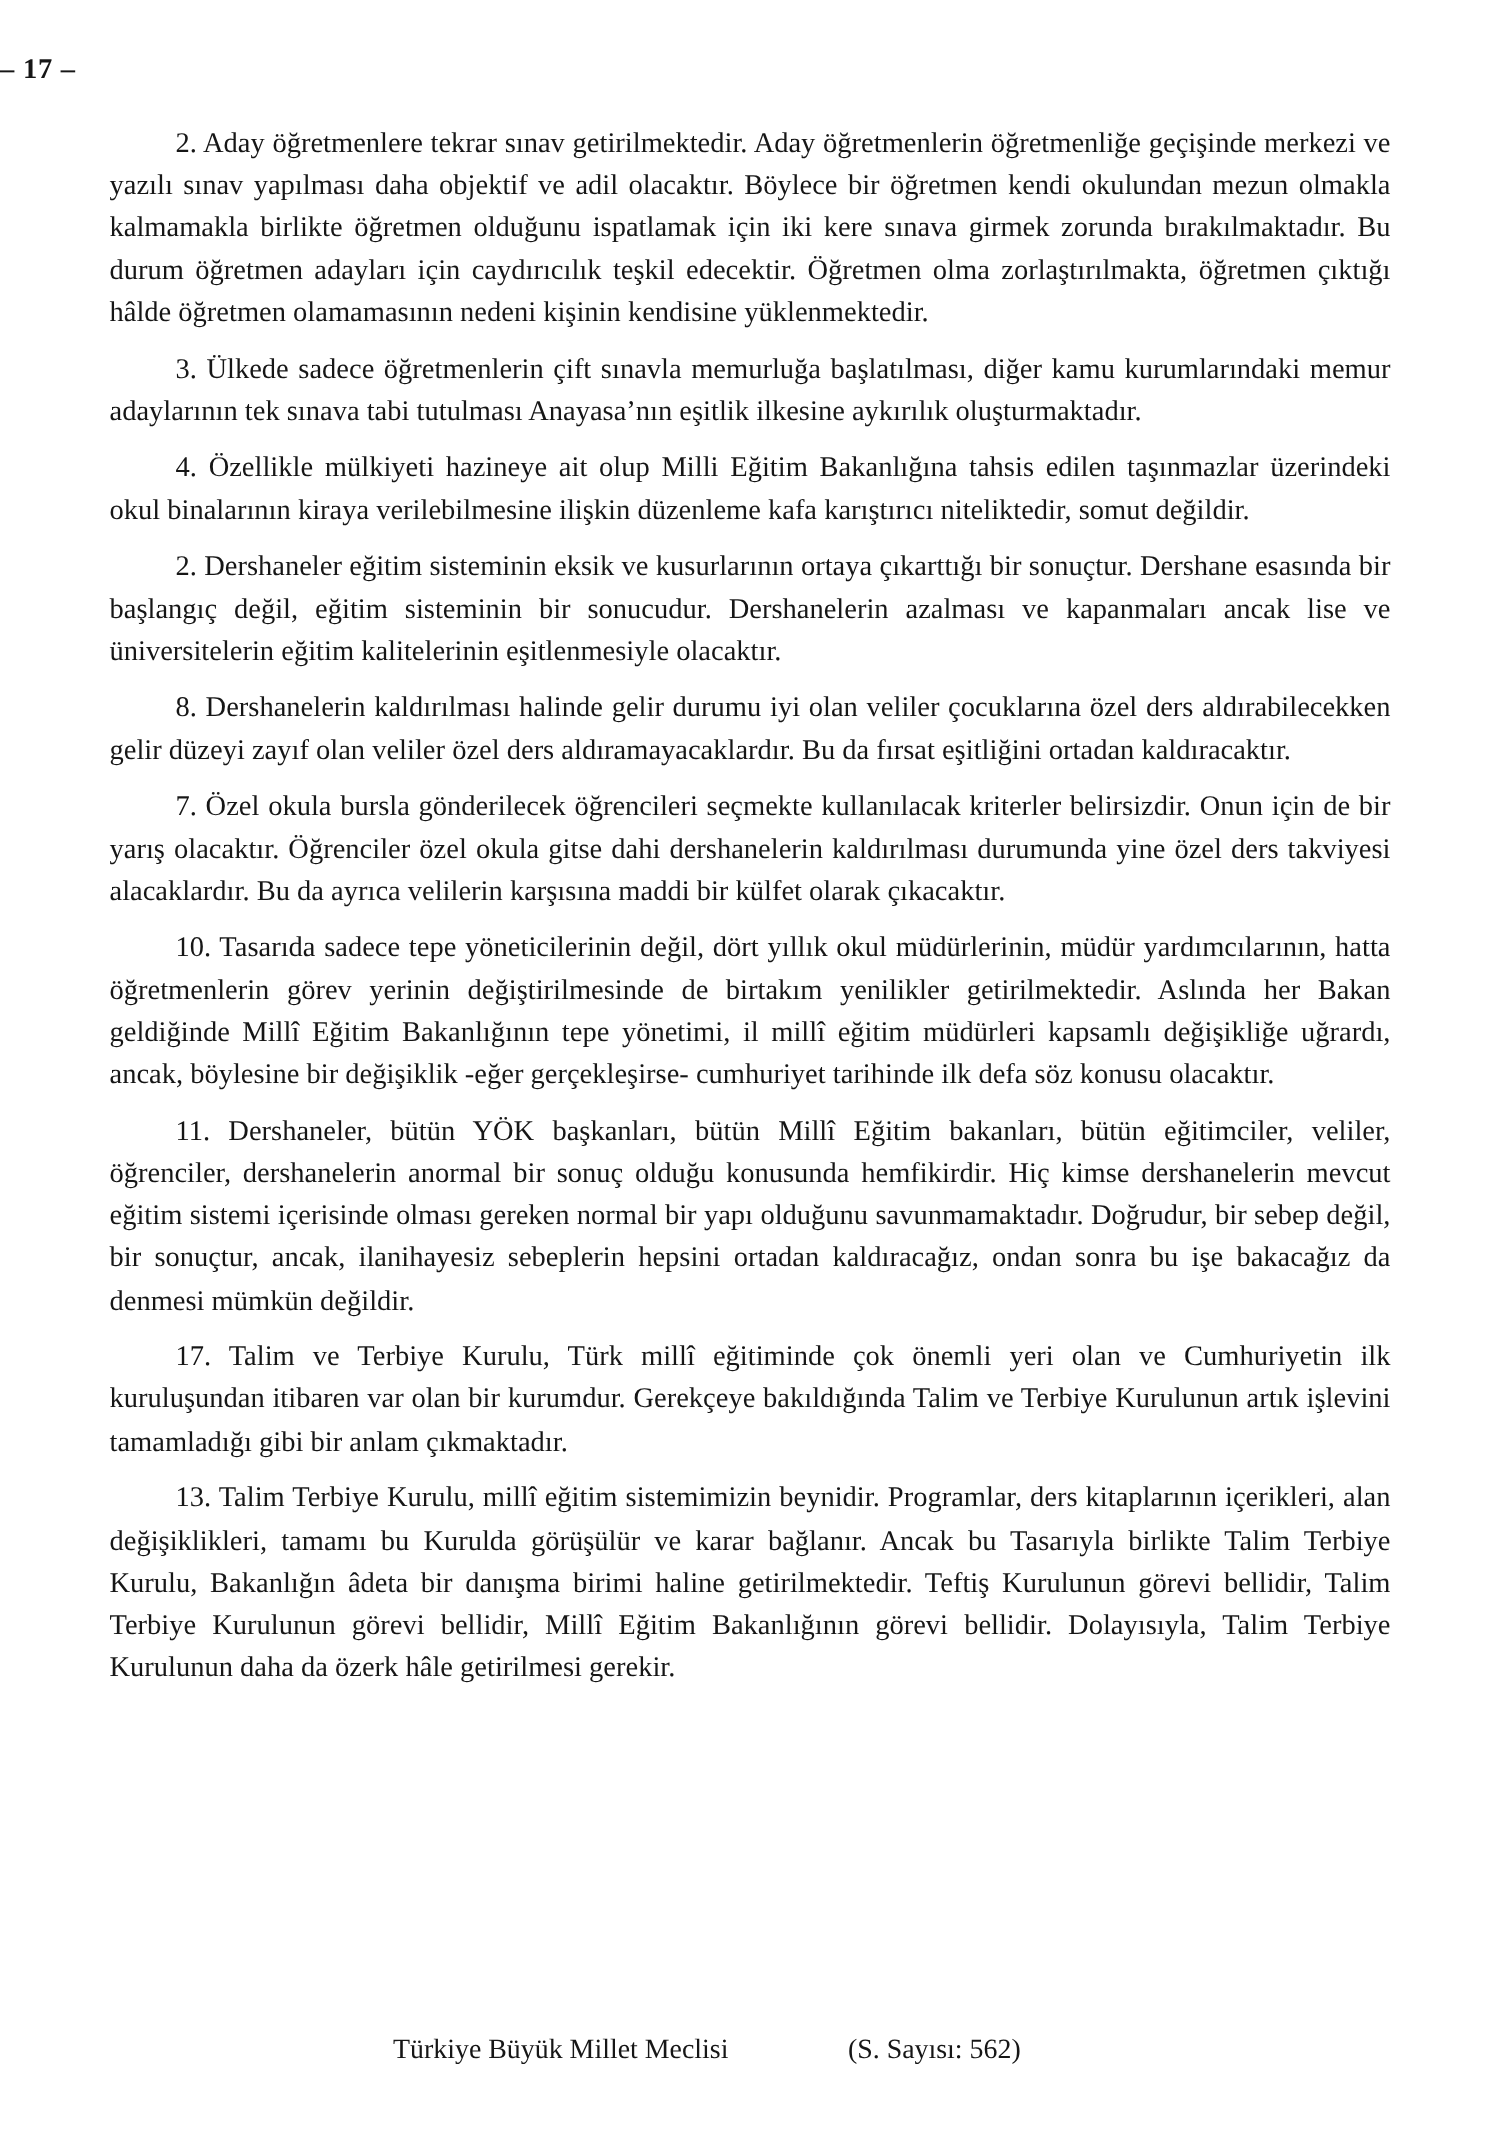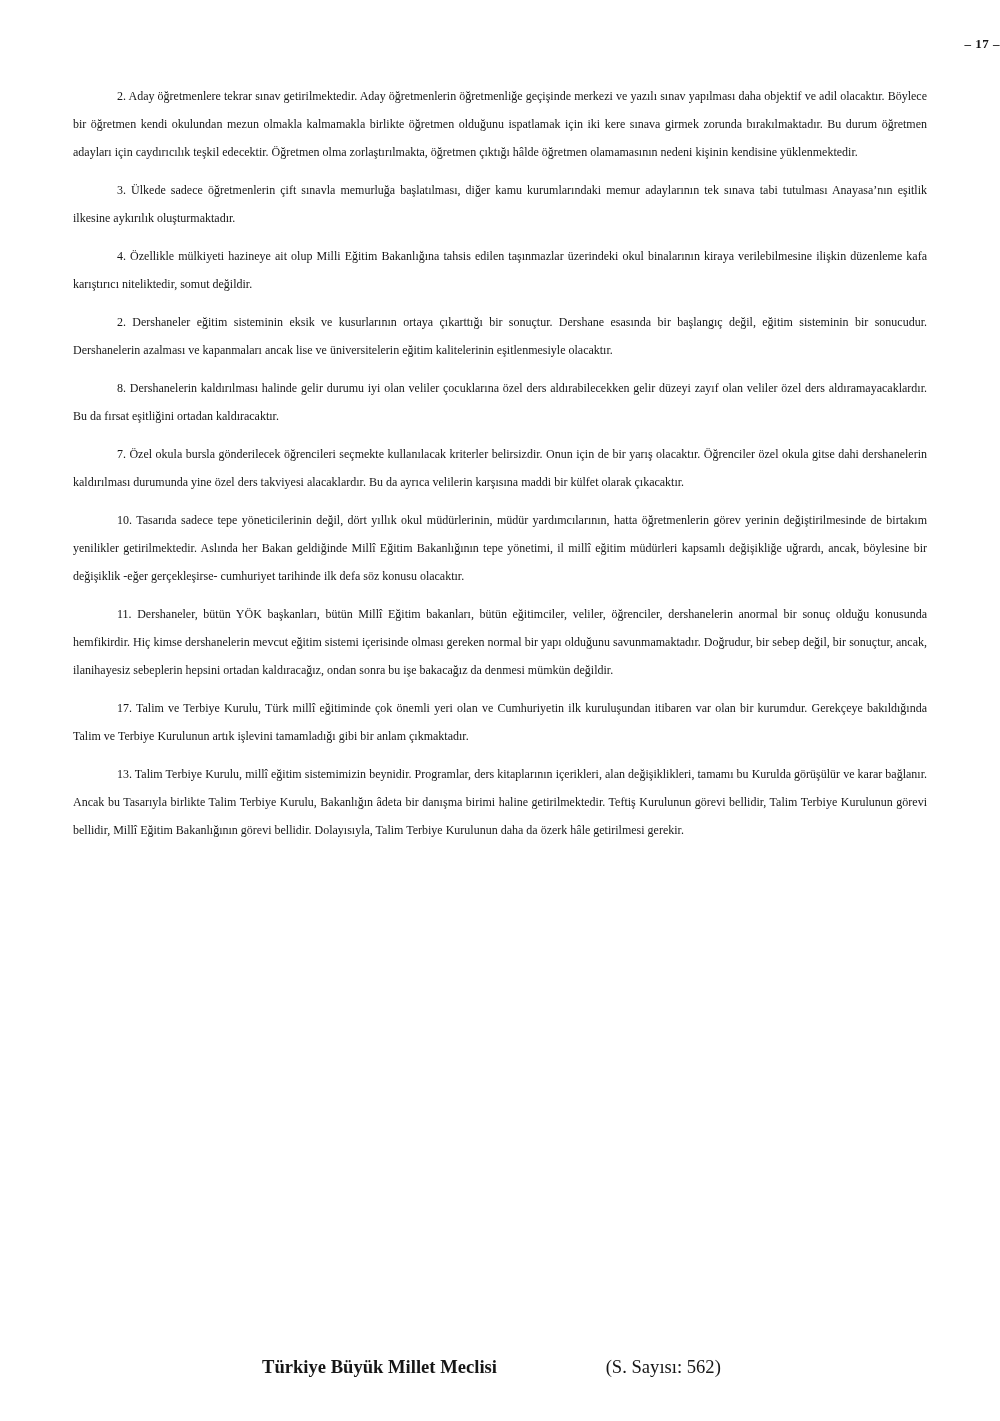--- a/index.html
+++ b/index.html
@@ -9,48 +9,48 @@
     position: relative;
     overflow: hidden;
     font-family: "Liberation Serif", "DejaVu Serif", serif;
     color: #161616;
   }
   .page-number {
     position: absolute;
     top: 36px;
     left: 0;
     width: 1000px;
-    text-align: right;
+    text-align: left;
     font-weight: bold;
-    font-size: 13px;
+    font-size: 19px;
     letter-spacing: 0.5px;
   }
   .body-text {
     position: absolute;
     top: 82px;
     left: 73px;
     width: 854px;
   }
   .para {
     margin: 0 0 9.5px 0;
-    font-size: 12px;
+    font-size: 19px;
     line-height: 28.2px;
     text-align: justify;
     text-indent: 44px;
     hyphens: none;
   }
   .footer {
     position: absolute;
     top: 1356px;
     left: 262px;
     font-size: 18.6px;
     white-space: nowrap;
   }
-  .footer .org { display: inline-block; font-weight: bold; }
-  .footer .ref { display: inline-block; margin-left: 104px; }
+  .footer .org { display: inline-block; }
+  .footer .ref { display: inline-block; margin-left: 75px; }
 </style>
 </head>
 <body>
 
 <div class="page-number">– 17 –</div>
 
 <div class="body-text">
   <p class="para">2. Aday öğretmenlere tekrar sınav getirilmektedir. Aday öğretmenlerin öğretmenliğe geçişinde merkezi ve yazılı sınav yapılması daha objektif ve adil olacaktır. Böylece bir öğretmen kendi okulundan mezun olmakla kalmamakla birlikte öğretmen olduğunu ispatlamak için iki kere sınava girmek zorunda bırakılmaktadır. Bu durum öğretmen adayları için caydırıcılık teşkil edecektir. Öğretmen olma zorlaştırılmakta, öğretmen çıktığı hâlde öğretmen olamamasının nedeni kişinin kendisine yüklenmektedir.</p>
   <p class="para">3. Ülkede sadece öğretmenlerin çift sınavla memurluğa başlatılması, diğer kamu kurumlarındaki memur adaylarının tek sınava tabi tutulması Anayasa’nın eşitlik ilkesine aykırılık oluşturmaktadır.</p>
   <p class="para">4. Özellikle mülkiyeti hazineye ait olup Milli Eğitim Bakanlığına tahsis edilen taşınmazlar üzerindeki okul binalarının kiraya verilebilmesine ilişkin düzenleme kafa karıştırıcı niteliktedir, somut değildir.</p>

